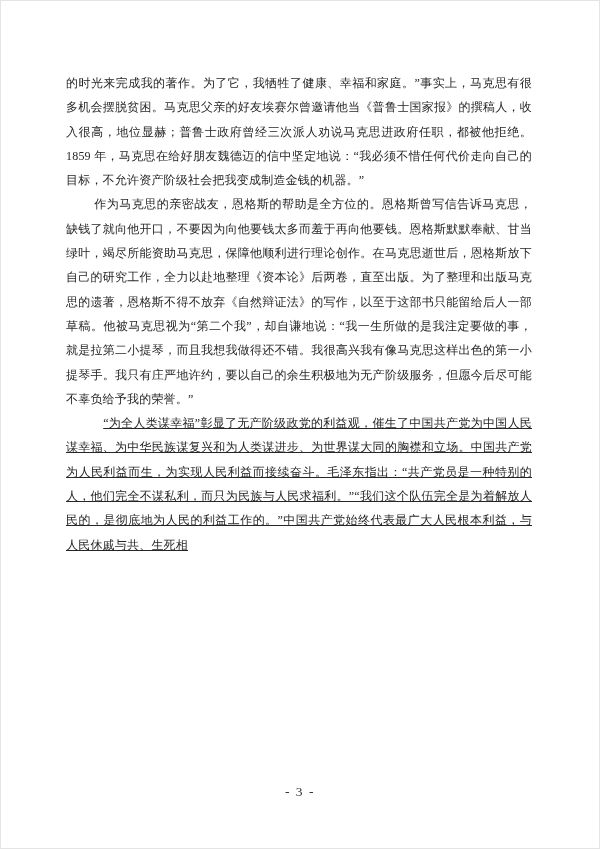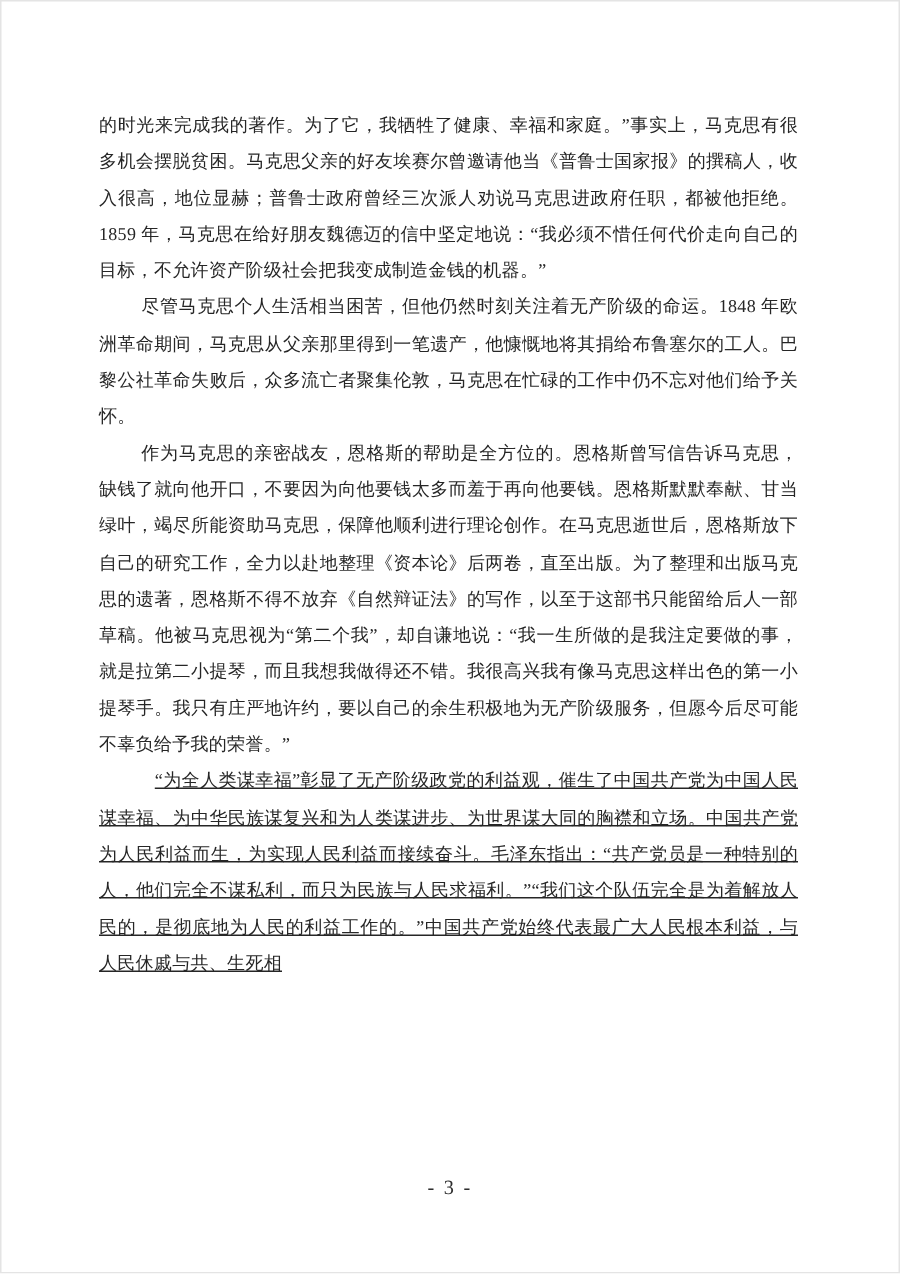--- a/index.html
+++ b/index.html
@@ -51,20 +51,19 @@
     letter-spacing: 1.5px;
     color: #2e2e2e;
   }
 </style>
 </head>
 <body>
 
 <div class="page">
   <div class="text-block">
     <p class="para no-indent">的时光来完成我的著作。为了它，我牺牲了健康、幸福和家庭。”事实上，马克思有很多机会摆脱贫困。马克思父亲的好友埃赛尔曾邀请他当《普鲁士国家报》的撰稿人，收入很高，地位显赫；普鲁士政府曾经三次派人劝说马克思进政府任职，都被他拒绝。1859 年，马克思在给好朋友魏德迈的信中坚定地说：“我必须不惜任何代价走向自己的目标，不允许资产阶级社会把我变成制造金钱的机器。”</p>
-    <p class="para">尽管马克思个人生活相当困苦，但他仍然时刻关注着无产阶级的命运。1848 年欧洲革命期间，马克思从父亲那里得到一笔遗产，他慷慨地将其捐给布鲁塞尔的工人。巴黎公社革命失败后，众多流亡者聚集伦敦，马克思在忙碌的工作中仍不忘对他们给予关怀。</p>
     <p class="para">作为马克思的亲密战友，恩格斯的帮助是全方位的。恩格斯曾写信告诉马克思，缺钱了就向他开口，不要因为向他要钱太多而羞于再向他要钱。恩格斯默默奉献、甘当绿叶，竭尽所能资助马克思，保障他顺利进行理论创作。在马克思逝世后，恩格斯放下自己的研究工作，全力以赴地整理《资本论》后两卷，直至出版。为了整理和出版马克思的遗著，恩格斯不得不放弃《自然辩证法》的写作，以至于这部书只能留给后人一部草稿。他被马克思视为“第二个我”，却自谦地说：“我一生所做的是我注定要做的事，就是拉第二小提琴，而且我想我做得还不错。我很高兴我有像马克思这样出色的第一小提琴手。我只有庄严地许约，要以自己的余生积极地为无产阶级服务，但愿今后尽可能不辜负给予我的荣誉。”</p>
     <p class="para big-indent">“为全人类谋幸福”彰显了无产阶级政党的利益观，催生了中国共产党为中国人民谋幸福、为中华民族谋复兴和为人类谋进步、为世界谋大同的胸襟和立场。中国共产党为人民利益而生，为实现人民利益而接续奋斗。毛泽东指出：“共产党员是一种特别的人，他们完全不谋私利，而只为民族与人民求福利。”“我们这个队伍完全是为着解放人民的，是彻底地为人民的利益工作的。”中国共产党始终代表最广大人民根本利益，与人民休戚与共、生死相</p>
   </div>
   <div class="footer">
     <span>- 3 -</span>
   </div>
 </div>
 
 </body></html>

